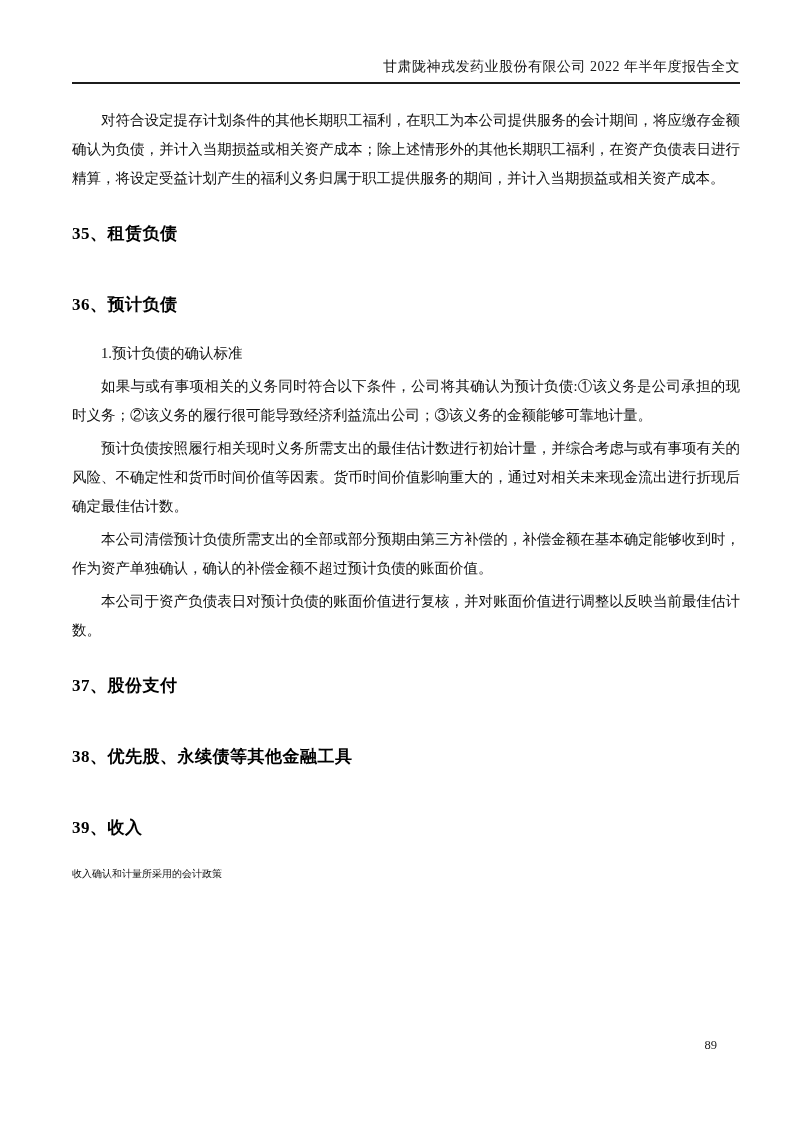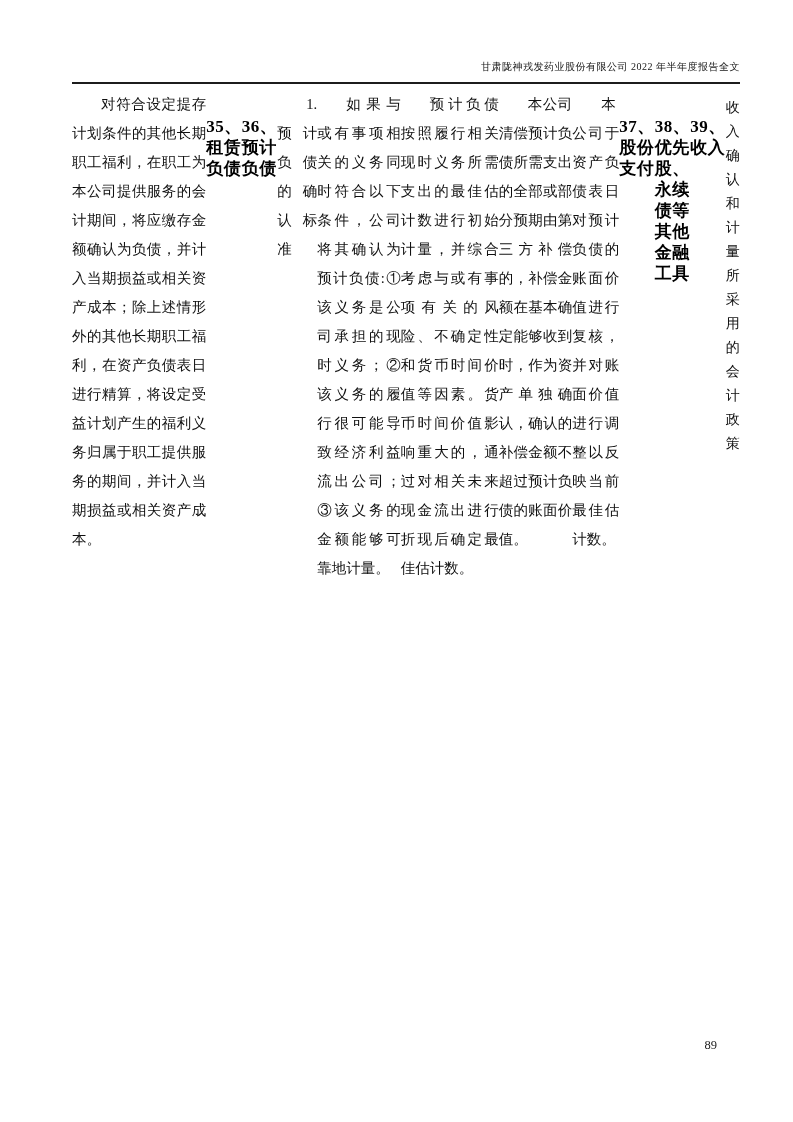--- a/index.html
+++ b/index.html
@@ -13,33 +13,33 @@
     margin: 0 auto;
     background: #ffffff;
     color: #111111;
     padding-left: 72px;
     padding-right: 53px;
     overflow: hidden;
   }
 
   .page-header {
     text-align: right;
-    font-size: 10px;
+    font-size: 14px;
     line-height: 18px;
     padding-top: 58px;
     padding-bottom: 6px;
     border-bottom: 2.5px solid #1c1c1c;
     color: #151515;
     letter-spacing: 0.5px;
   }
 
   .doc-body {
     display: flex;            
-    flex-direction: row;
-    padding-top: 4px;
+    flex-direction: column;
+    padding-top: 20px;
   }
 
   .block-paragraph {
     font-size: 14.5px;
     line-height: 29px;
     text-align: justify;
     text-indent: 2em;
     margin: 2px 0;
     color: #101010;
   }
@@ -47,23 +47,23 @@
   .block-heading {
     font-size: 17px;
     font-weight: bold;
     line-height: 21px;
     margin: 28px 0 22px 0;
     color: #000000;
     letter-spacing: 0.5px;
   }
 
   .block-plain {
-    font-size: 14px;
+    font-size: 10px;
     line-height: 24px;
-    margin: 8px 0;
+    margin: 2px 0;
     color: #101010;
   }
 
   .page-footer {
     position: absolute;
     top: 1038px;
     right: 76px;
     font-size: 12.5px;
     color: #222222;
   }

